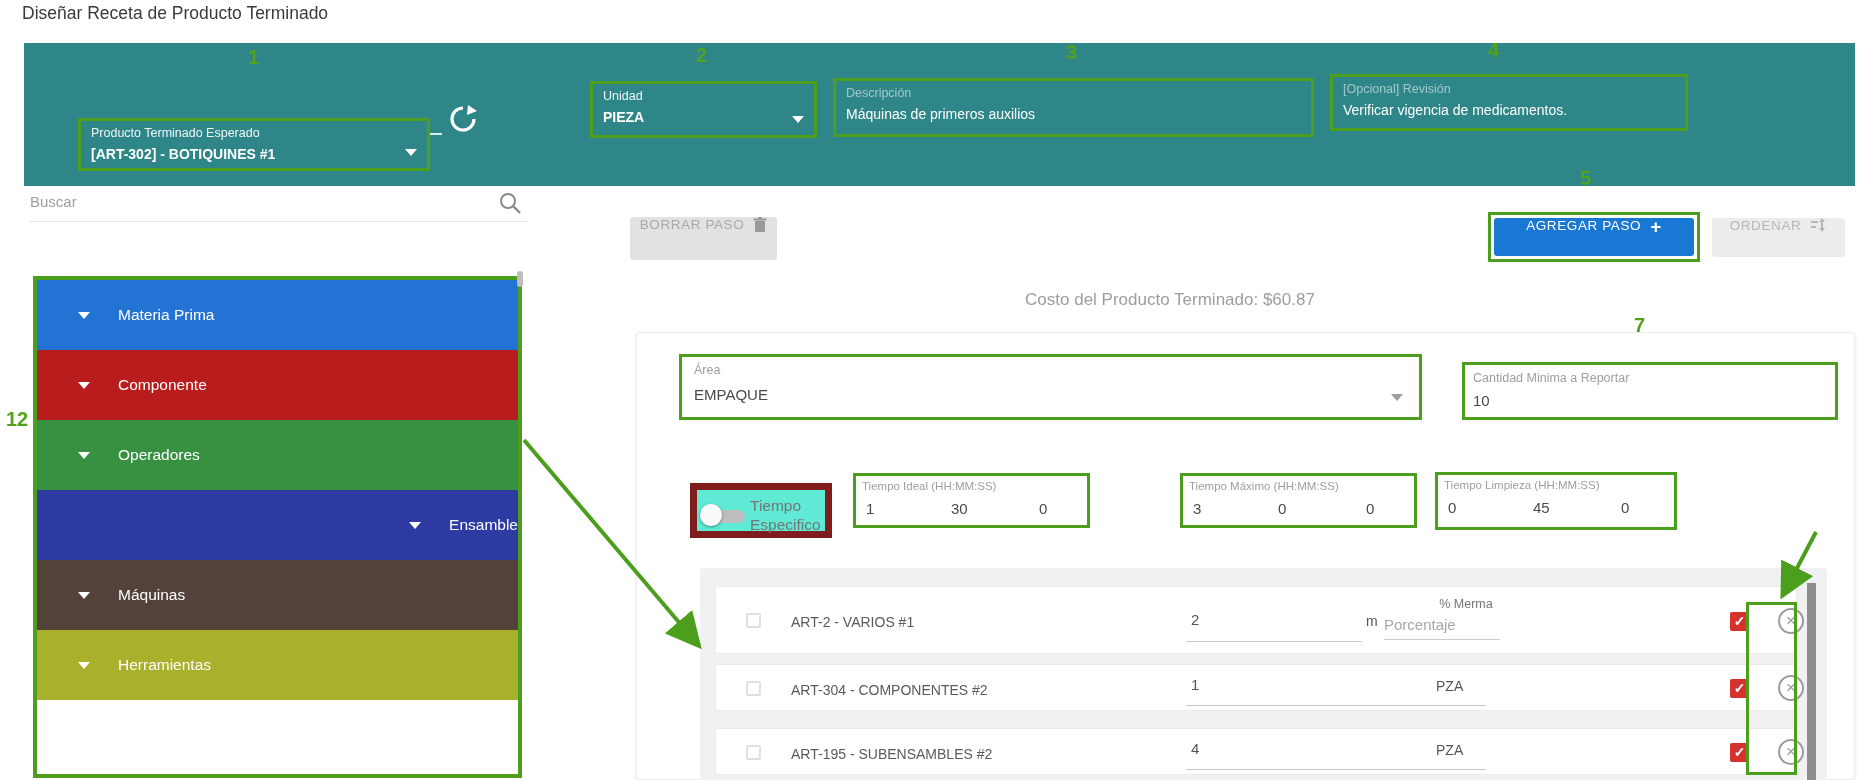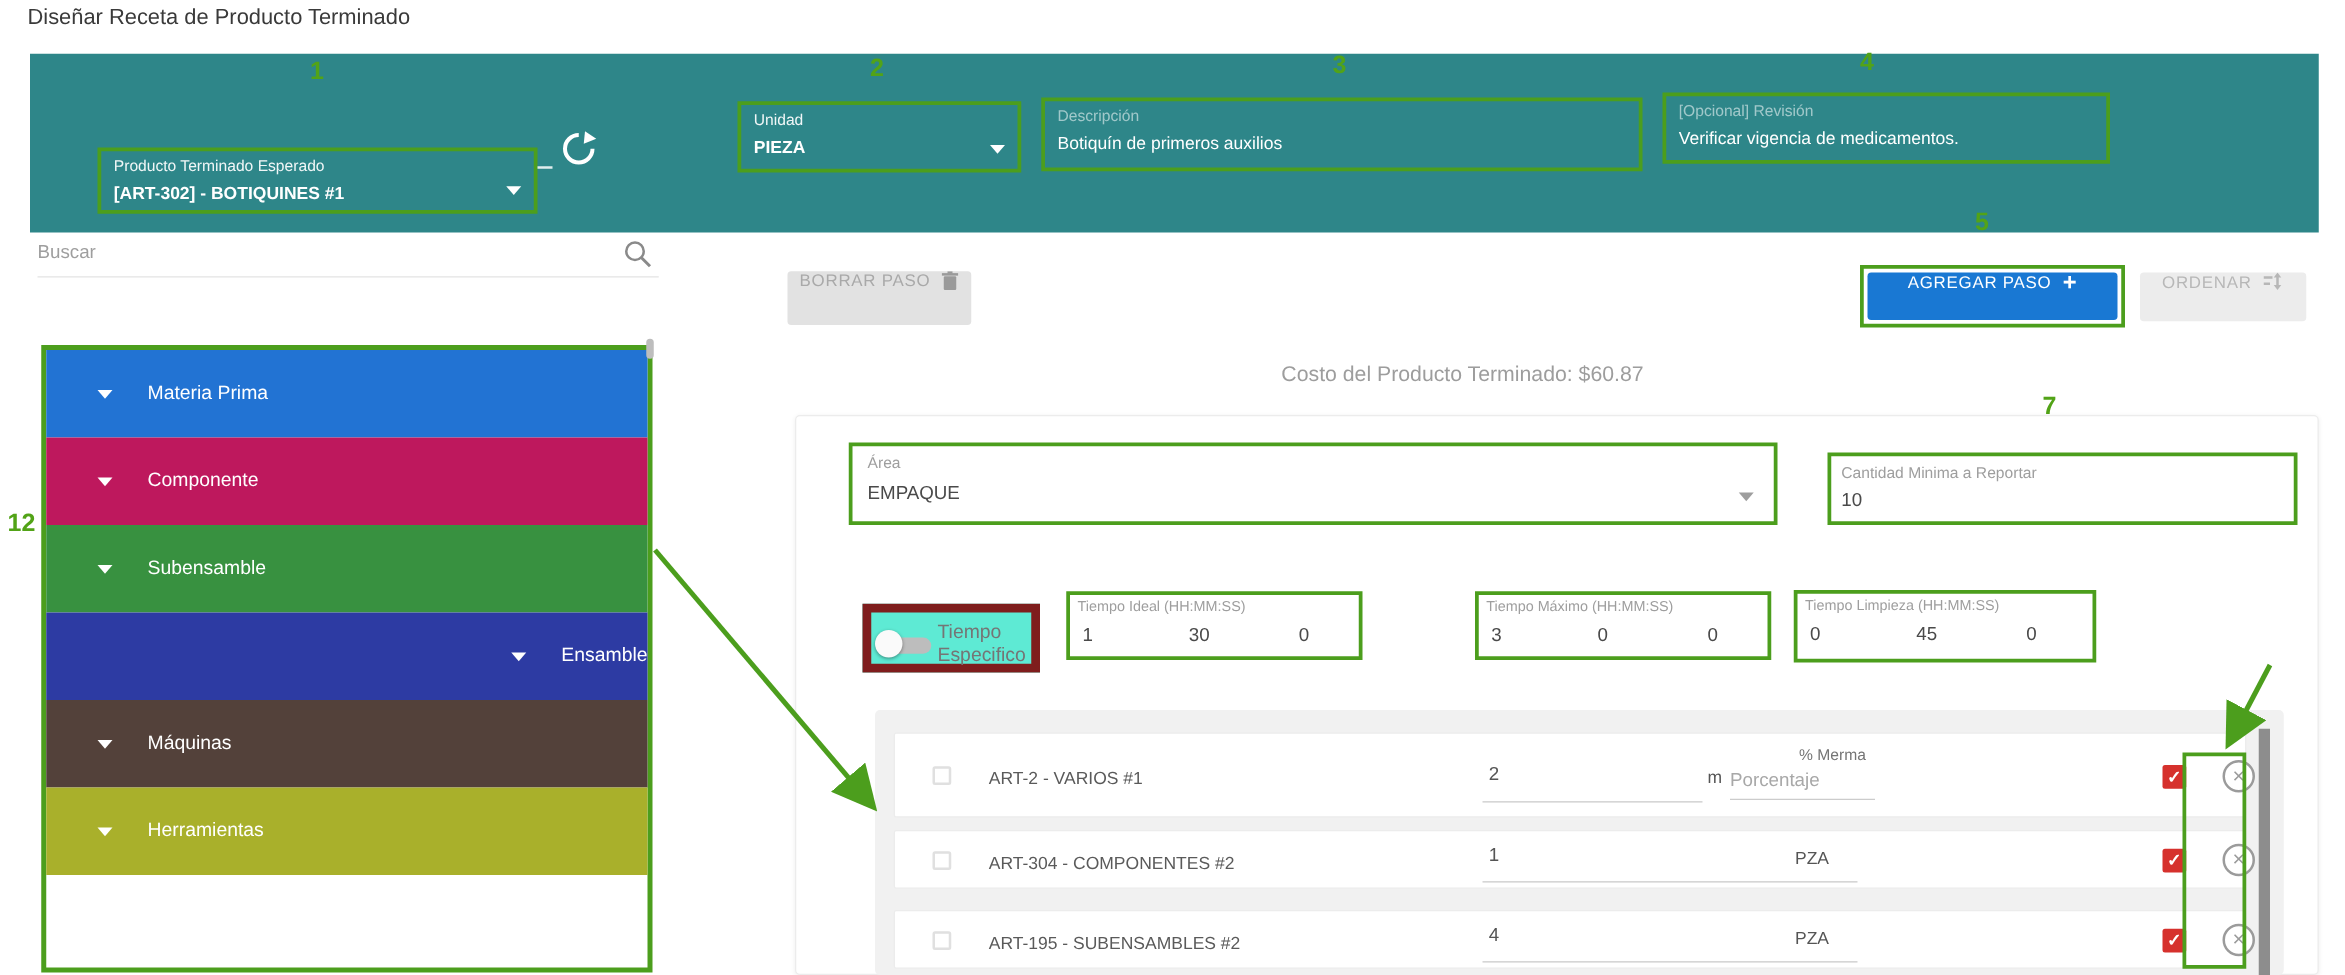--- a/index.html
+++ b/index.html
@@ -102,21 +102,21 @@
     </div>
 
     <div class="hfield" style="left:566px; top:38px; width:227px; height:57px;">
       <span class="lab">Unidad</span>
       <span class="val">PIEZA</span>
       <span class="caret-w"></span>
     </div>
 
     <div class="hfield" style="left:809px; top:35px; width:481px; height:59px;">
       <span class="lab dim">Descripción</span>
-      <span class="val normal">Botiquín de primeros auxilios</span>
+      <span class="val normal">Máquinas de primeros auxilios</span>
     </div>
 
     <div class="hfield" style="left:1306px; top:31px; width:358px; height:57px;">
       <span class="lab dim">[Opcional] Revisión</span>
       <span class="val normal">Verificar vigencia de medicamentos.</span>
     </div>
   </div>
 
   <div class="abs ann-num" style="left:248px; top:46px;">1</div>
   <div class="abs ann-num" style="left:696px; top:44px;">2</div>
@@ -170,27 +170,27 @@
         <path d="M12 14 L15 10 L9 10 Z" fill="#b7b7b7"></path>
       </svg>
     </span>
   </button>
 
   <div class="abs sidebar-box">
     <div class="side-item" style="top: 0px; background-color: rgb(34, 115, 211);">
       <span class="tri"></span>
       <span class="s-lab">Materia Prima</span>
     </div>
-    <div class="side-item" style="top: 70px; background-color: #be185d;">
+    <div class="side-item" style="top: 70px; background-color: #b91c1c;">
       <span class="tri"></span>
       <span class="s-lab">Componente</span>
     </div>
     <div class="side-item" style="top: 140px; background-color: rgb(56, 145, 64);">
       <span class="tri"></span>
-      <span class="s-lab">Subensamble</span>
+      <span class="s-lab">Operadores</span>
     </div>
     <div class="side-item" style="top: 210px; background-color: rgb(45, 59, 163); justify-content: flex-end;">
       <span class="tri"></span>
       <span class="s-lab">Ensamble</span>
     </div>
     <div class="side-item" style="top: 280px; background-color: rgb(83, 65, 58);">
       <span class="tri"></span>
       <span class="s-lab">Máquinas</span>
     </div>
     <div class="side-item" style="top: 350px; background-color: rgb(169, 176, 43);">

